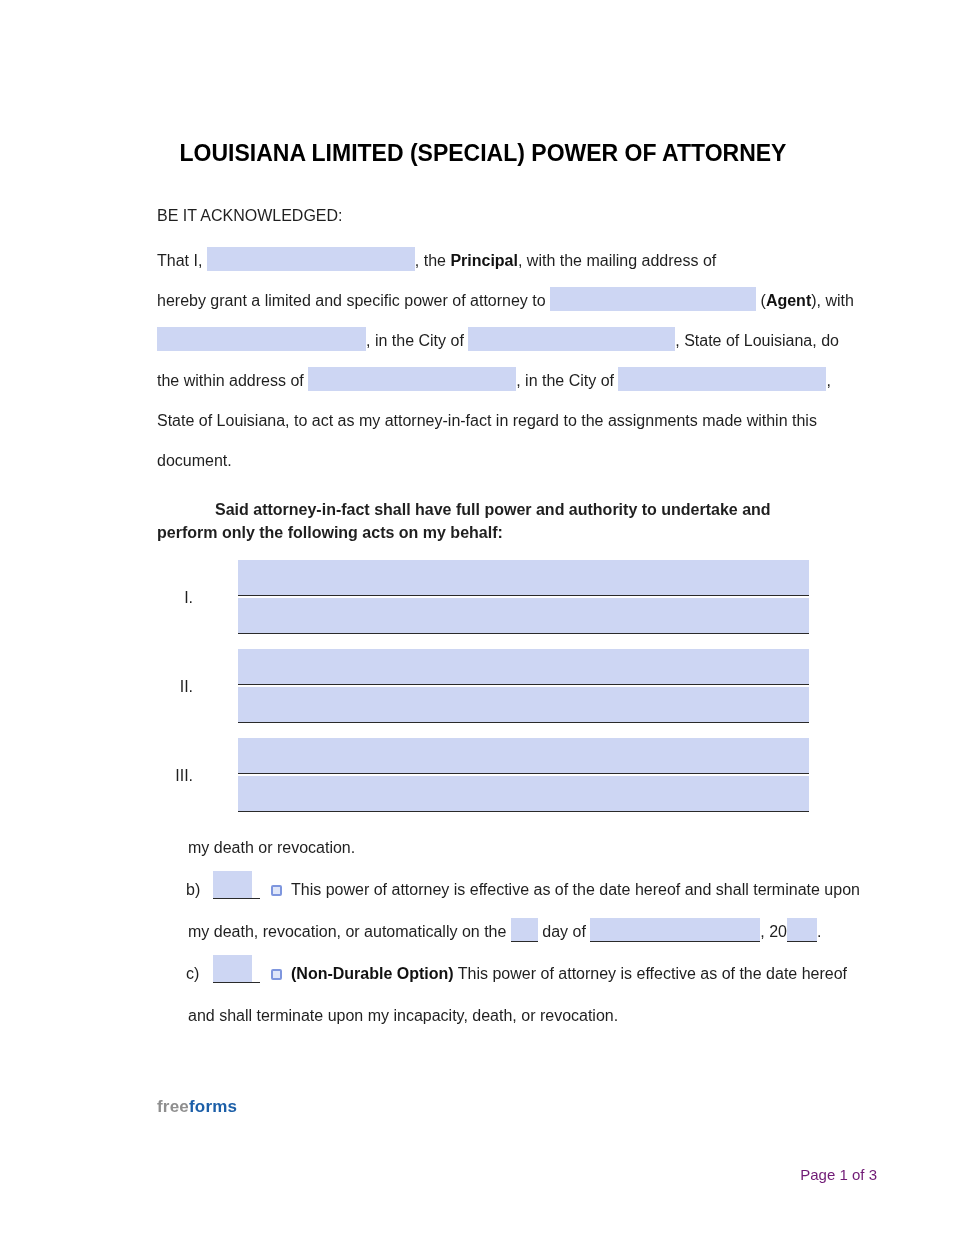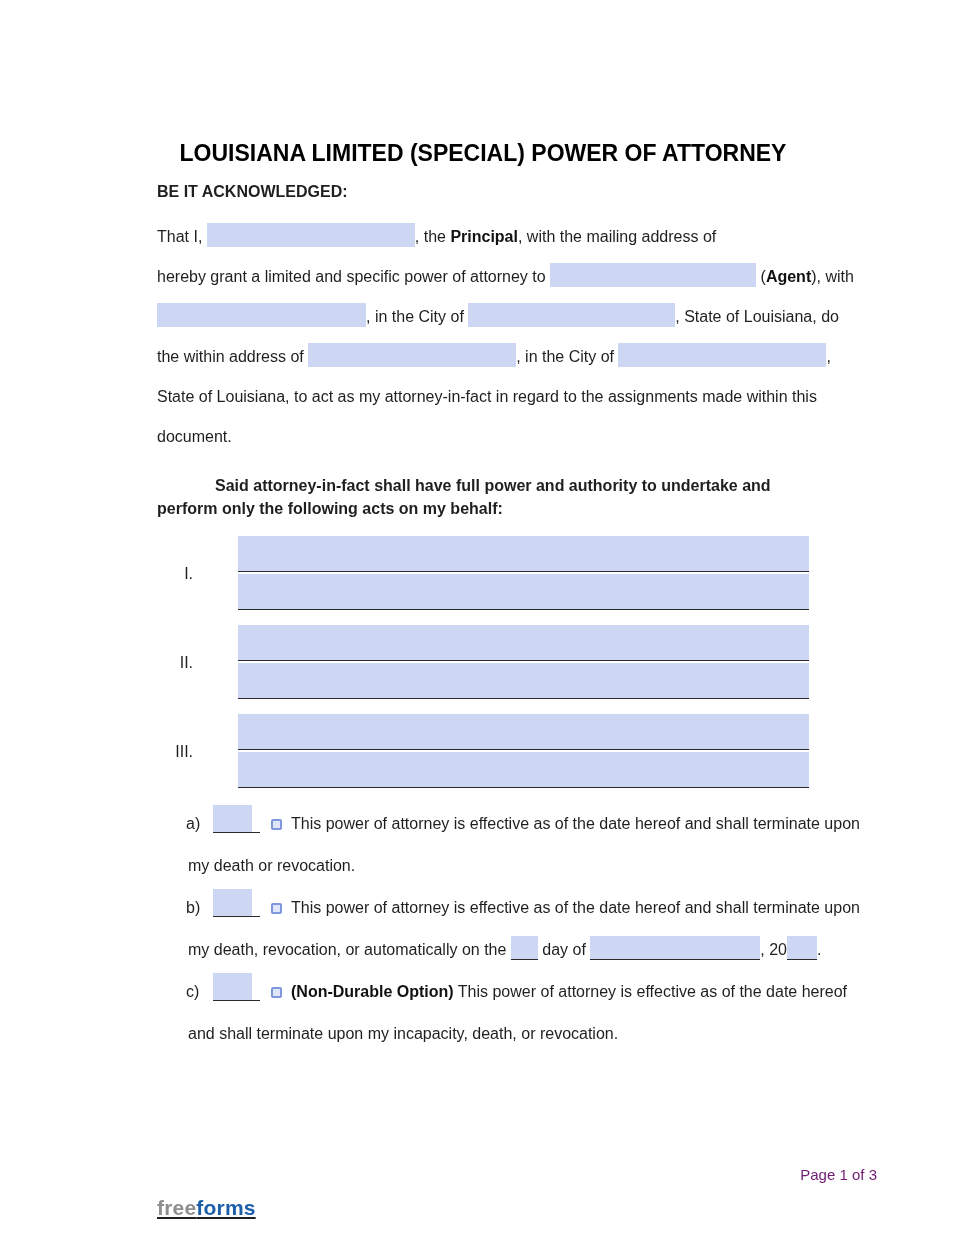--- a/index.html
+++ b/index.html
@@ -24,21 +24,21 @@
   }
   .content{padding:140px 96px 0 96px;}
   .title{
     text-align:center;
     font-weight:bold;
     font-size:23px;
     color:#000;
     line-height:26px;
     margin:0;
   }
-  .ack{margin-top:16px;line-height:20px;font-weight:bold;}
+  .ack{margin-top:40px;line-height:20px;}
   .intro{margin-top:15px;line-height:40px;}
   .intro-line{white-space:nowrap;}
   .ifield{
     display:inline-block;
     height:24px;
     background:var(--field-fill);
     vertical-align:-5px;
   }
   .authority{
     margin-top:17px;
@@ -98,25 +98,24 @@
   .blank{
     display:inline-block;
     height:24px;
     background:var(--field-fill);
     border-bottom:1px solid var(--line);
     vertical-align:-5px;
   }
   b{color:#111;}
   .logo{
     position:absolute;
-    left:96px;top:1196px;
-    font-size:21px;
+    left:96px;top:1097px;
+    font-size:17px;
     font-weight:bold;
     letter-spacing:0.2px;
-    text-decoration:underline;
   }
   .logo .free{color:var(--logo-gray);font-weight:600;}
   .logo .forms{color:var(--logo-blue);font-weight:800;}
   .page-num{
     position:absolute;
     right:28px;top:1166px;
     font-size:15px;
     color:#701a75;
   }
 </style>
@@ -161,21 +160,20 @@
         <div class="rows">
           <div class="field-row"></div>
           <div class="field-row"></div>
         </div>
       </div>
     </div>
 
 
     <div class="clauses">
 
-      <div class="clause-line"><span class="clause-label">a)</span><span class="initial-blank"><span class="fill"></span></span><span class="checkbox"></span><span>This power of attorney is effective as of the date hereof and shall terminate upon</span></div>
       <div class="clause-line clause-cont">my death or revocation.</div>
 
       <div class="clause-line"><span class="clause-label">b)</span><span class="initial-blank"><span class="fill"></span></span><span class="checkbox"></span><span>This power of attorney is effective as of the date hereof and shall terminate upon</span></div>
       <div class="clause-line clause-cont"><span>my death, revocation, or automatically on the </span><span class="blank" style="width:27px"></span><span> day of </span><span class="blank" style="width:170px"></span><span>, 20</span><span class="blank" style="width:30px"></span><span>.</span></div>
 
       <div class="clause-line"><span class="clause-label">c)</span><span class="initial-blank"><span class="fill"></span></span><span class="checkbox"></span><b>(Non-Durable Option)</b><span> This power of attorney is effective as of the date hereof</span></div>
       <div class="clause-line clause-cont">and shall terminate upon my incapacity, death, or revocation.</div>
 
     </div>
   </div>

